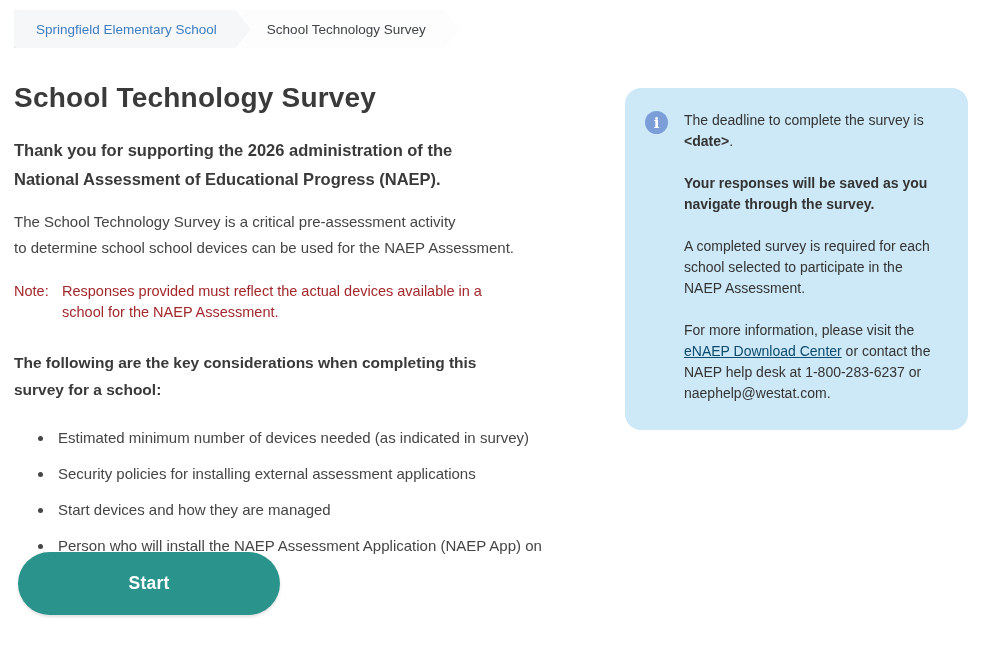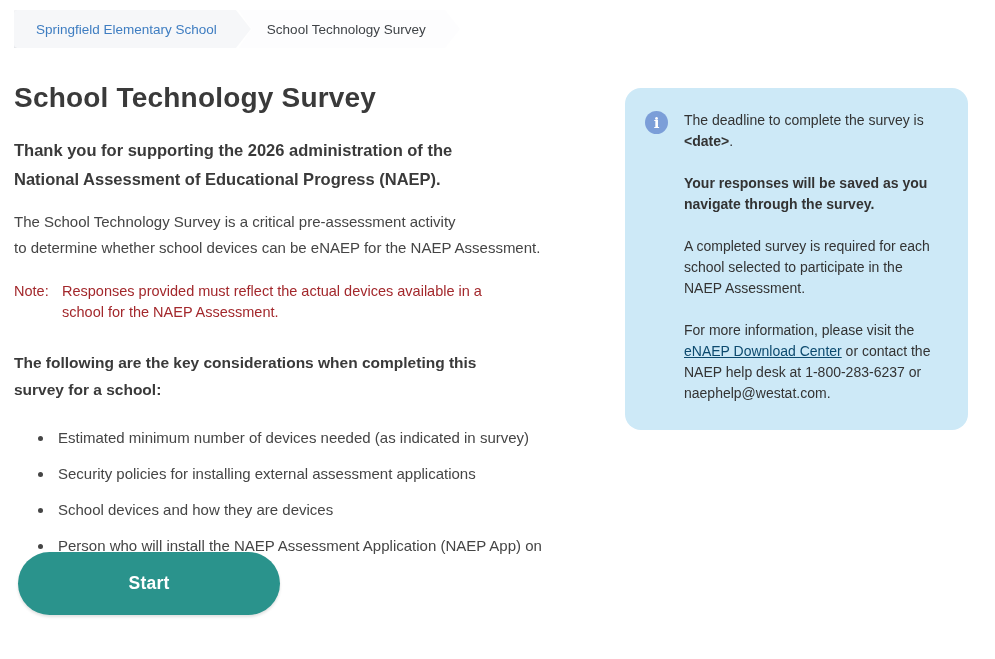--- a/index.html
+++ b/index.html
@@ -116,33 +116,33 @@
   <nav class="crumbs">
     <div class="crumb crumb-1">Springfield Elementary School</div>
     <div class="crumb crumb-2">School Technology Survey</div>
   </nav>
 
   <div class="content">
     <h1 class="page-title">School Technology Survey</h1>
 
     <p class="lead-bold">Thank you for supporting the 2026 administration of the National Assessment of Educational Progress (NAEP).</p>
 
-    <p class="body-para"><span>The School Technology Survey is a critical pre-assessment activity</span><br><span>to determine whether school devices can be eNAEP for the NAEP Assessment.</span></p>
+    <p class="body-para"><span>The School Technology Survey is a critical pre-assessment activity</span><br><span>to determine school school devices can be used for the NAEP Assessment.</span></p>
 
     <div class="note">
       <span class="note-label">Note:</span>
       <span class="note-text">Responses provided must reflect the actual devices available in a school for the NAEP Assessment.</span>
     </div>
 
     <p class="considerations">The following are the key considerations when completing this survey for a school:</p>
 
     <ul class="key-list">
       <li>Estimated minimum number of devices needed (as indicated in survey)</li>
       <li>Security policies for installing external assessment applications</li>
-      <li>School devices and how they are devices</li>
+      <li>Start devices and how they are managed</li>
       <li>Person who will install the NAEP Assessment Application (NAEP App) on school devices</li>
     </ul>
   </div>
 
   <button class="start-btn">Start</button>
 
   <aside class="info-panel">
     <div class="info-icon">i</div>
     <div class="info-body">
       <p><span>The deadline to complete the survey is</span> <span class="b">&lt;date&gt;</span><span>.</span></p>

